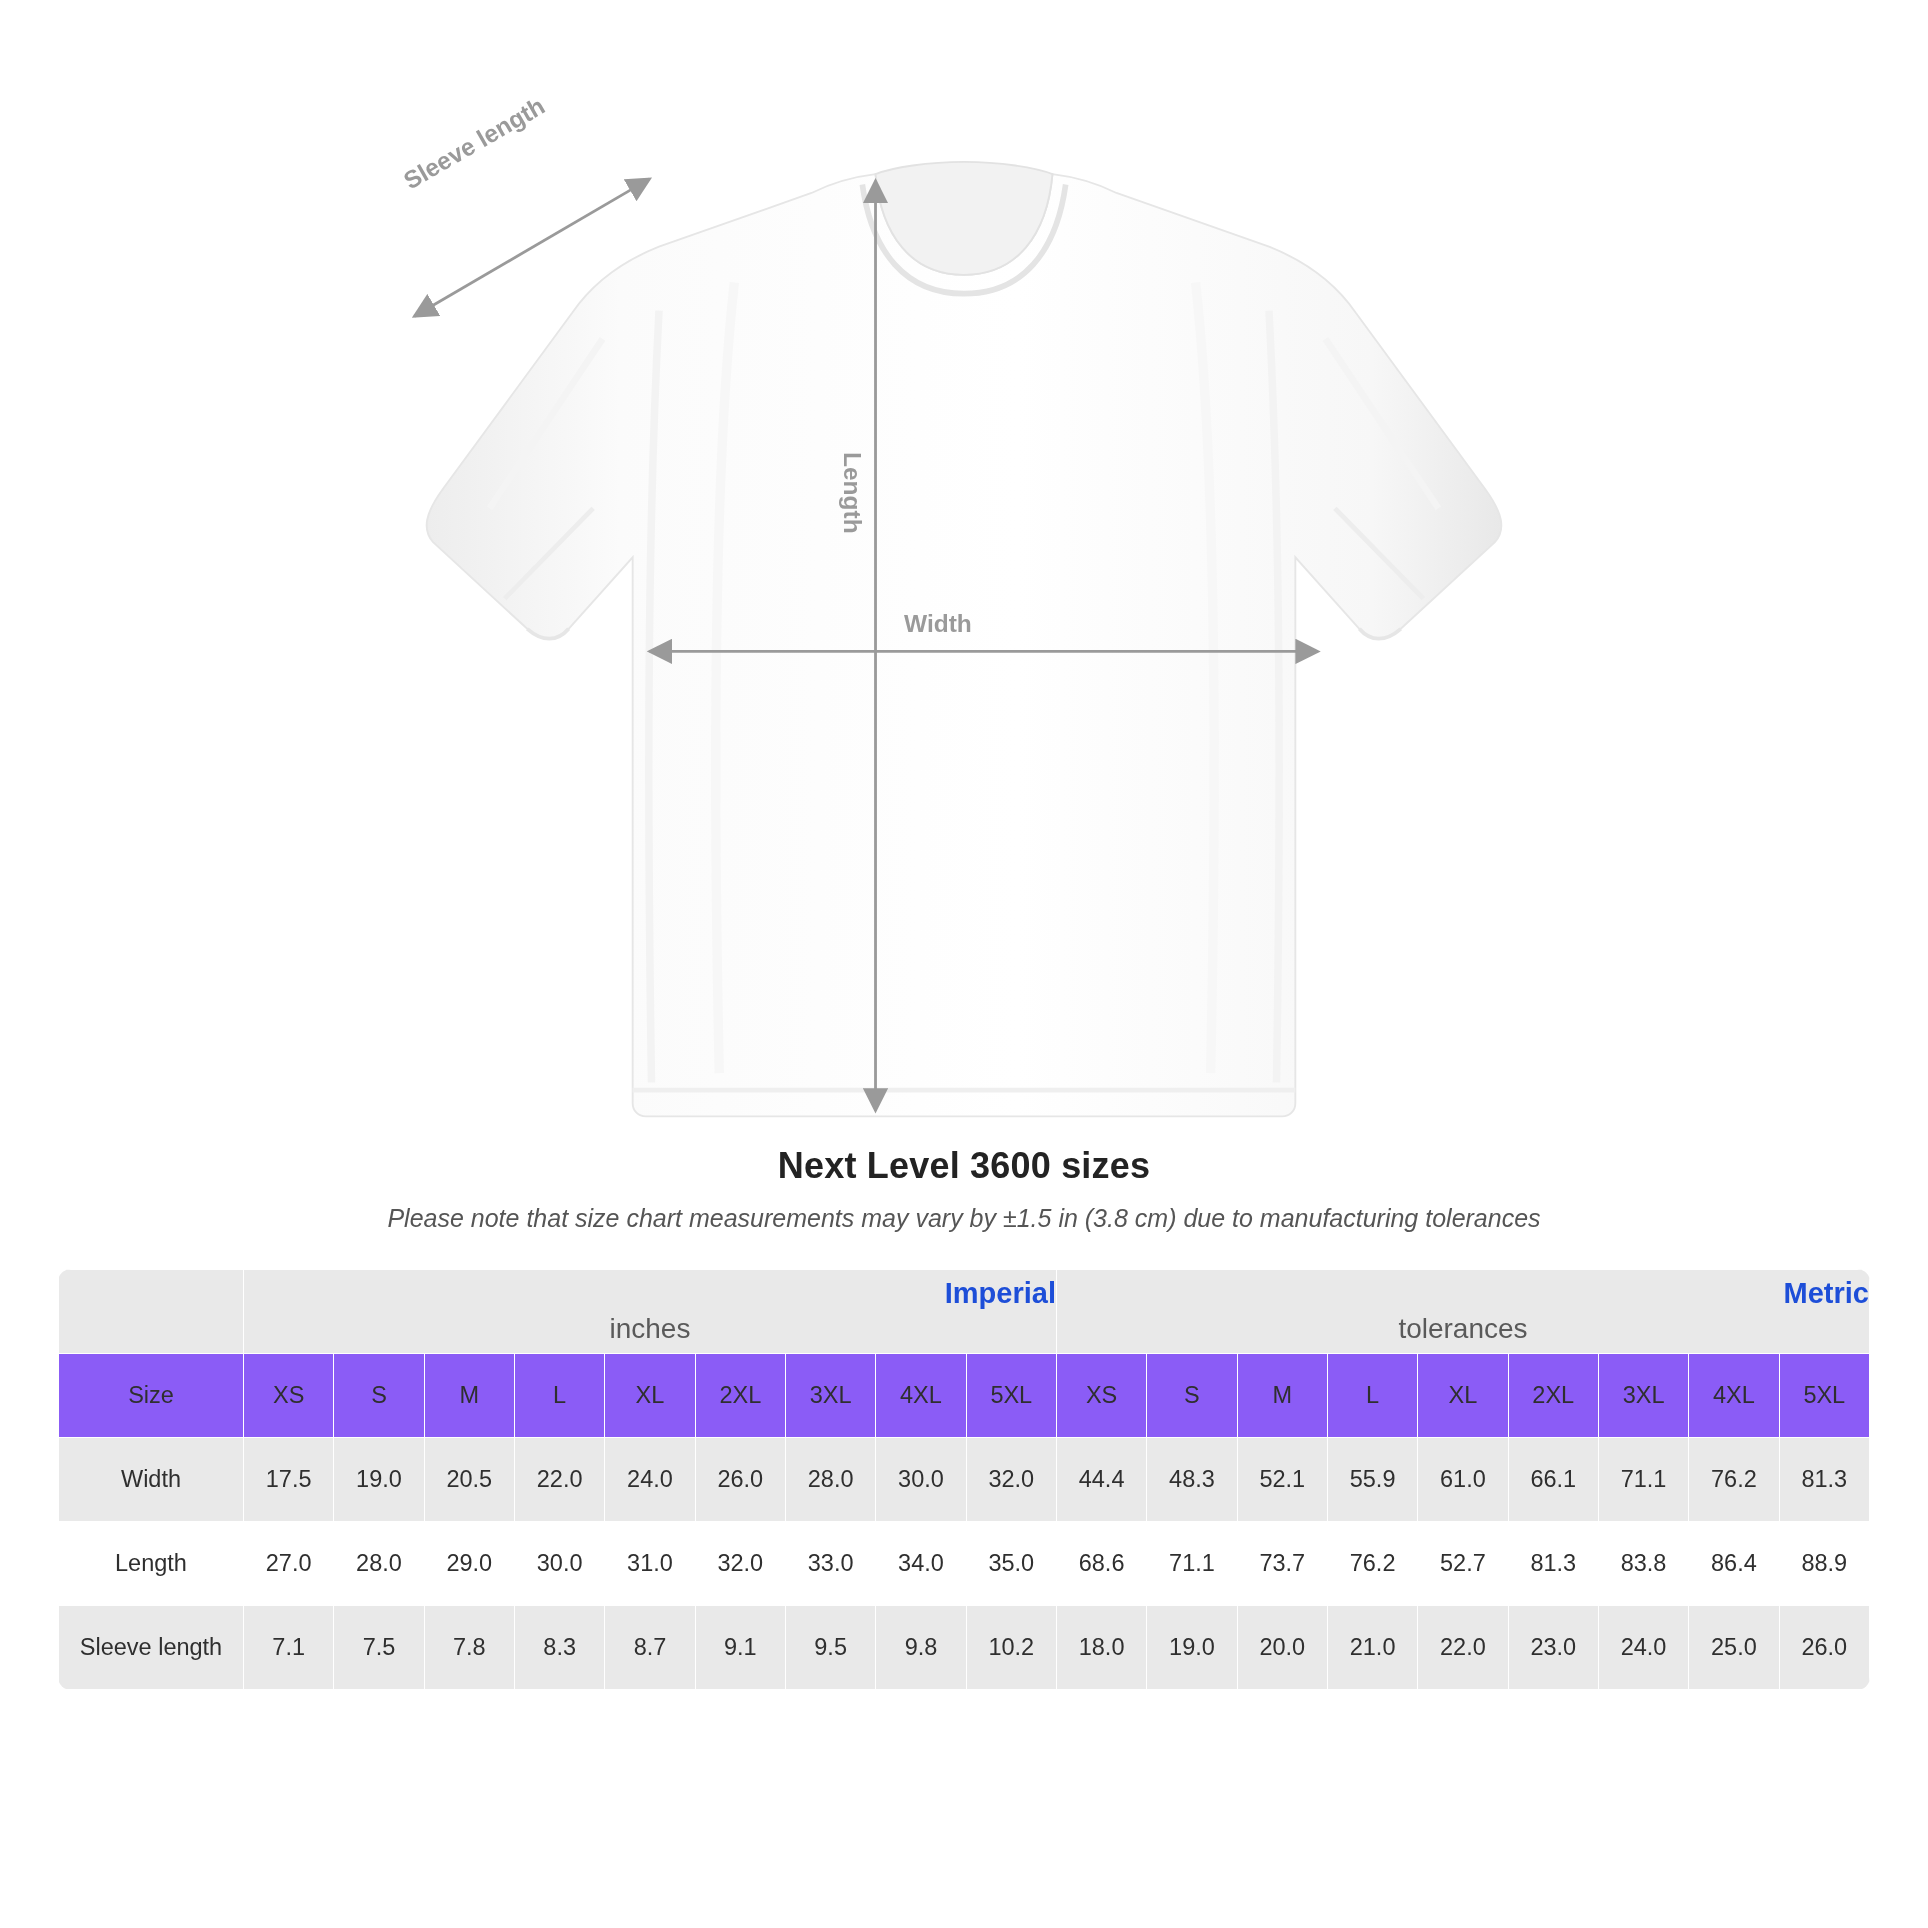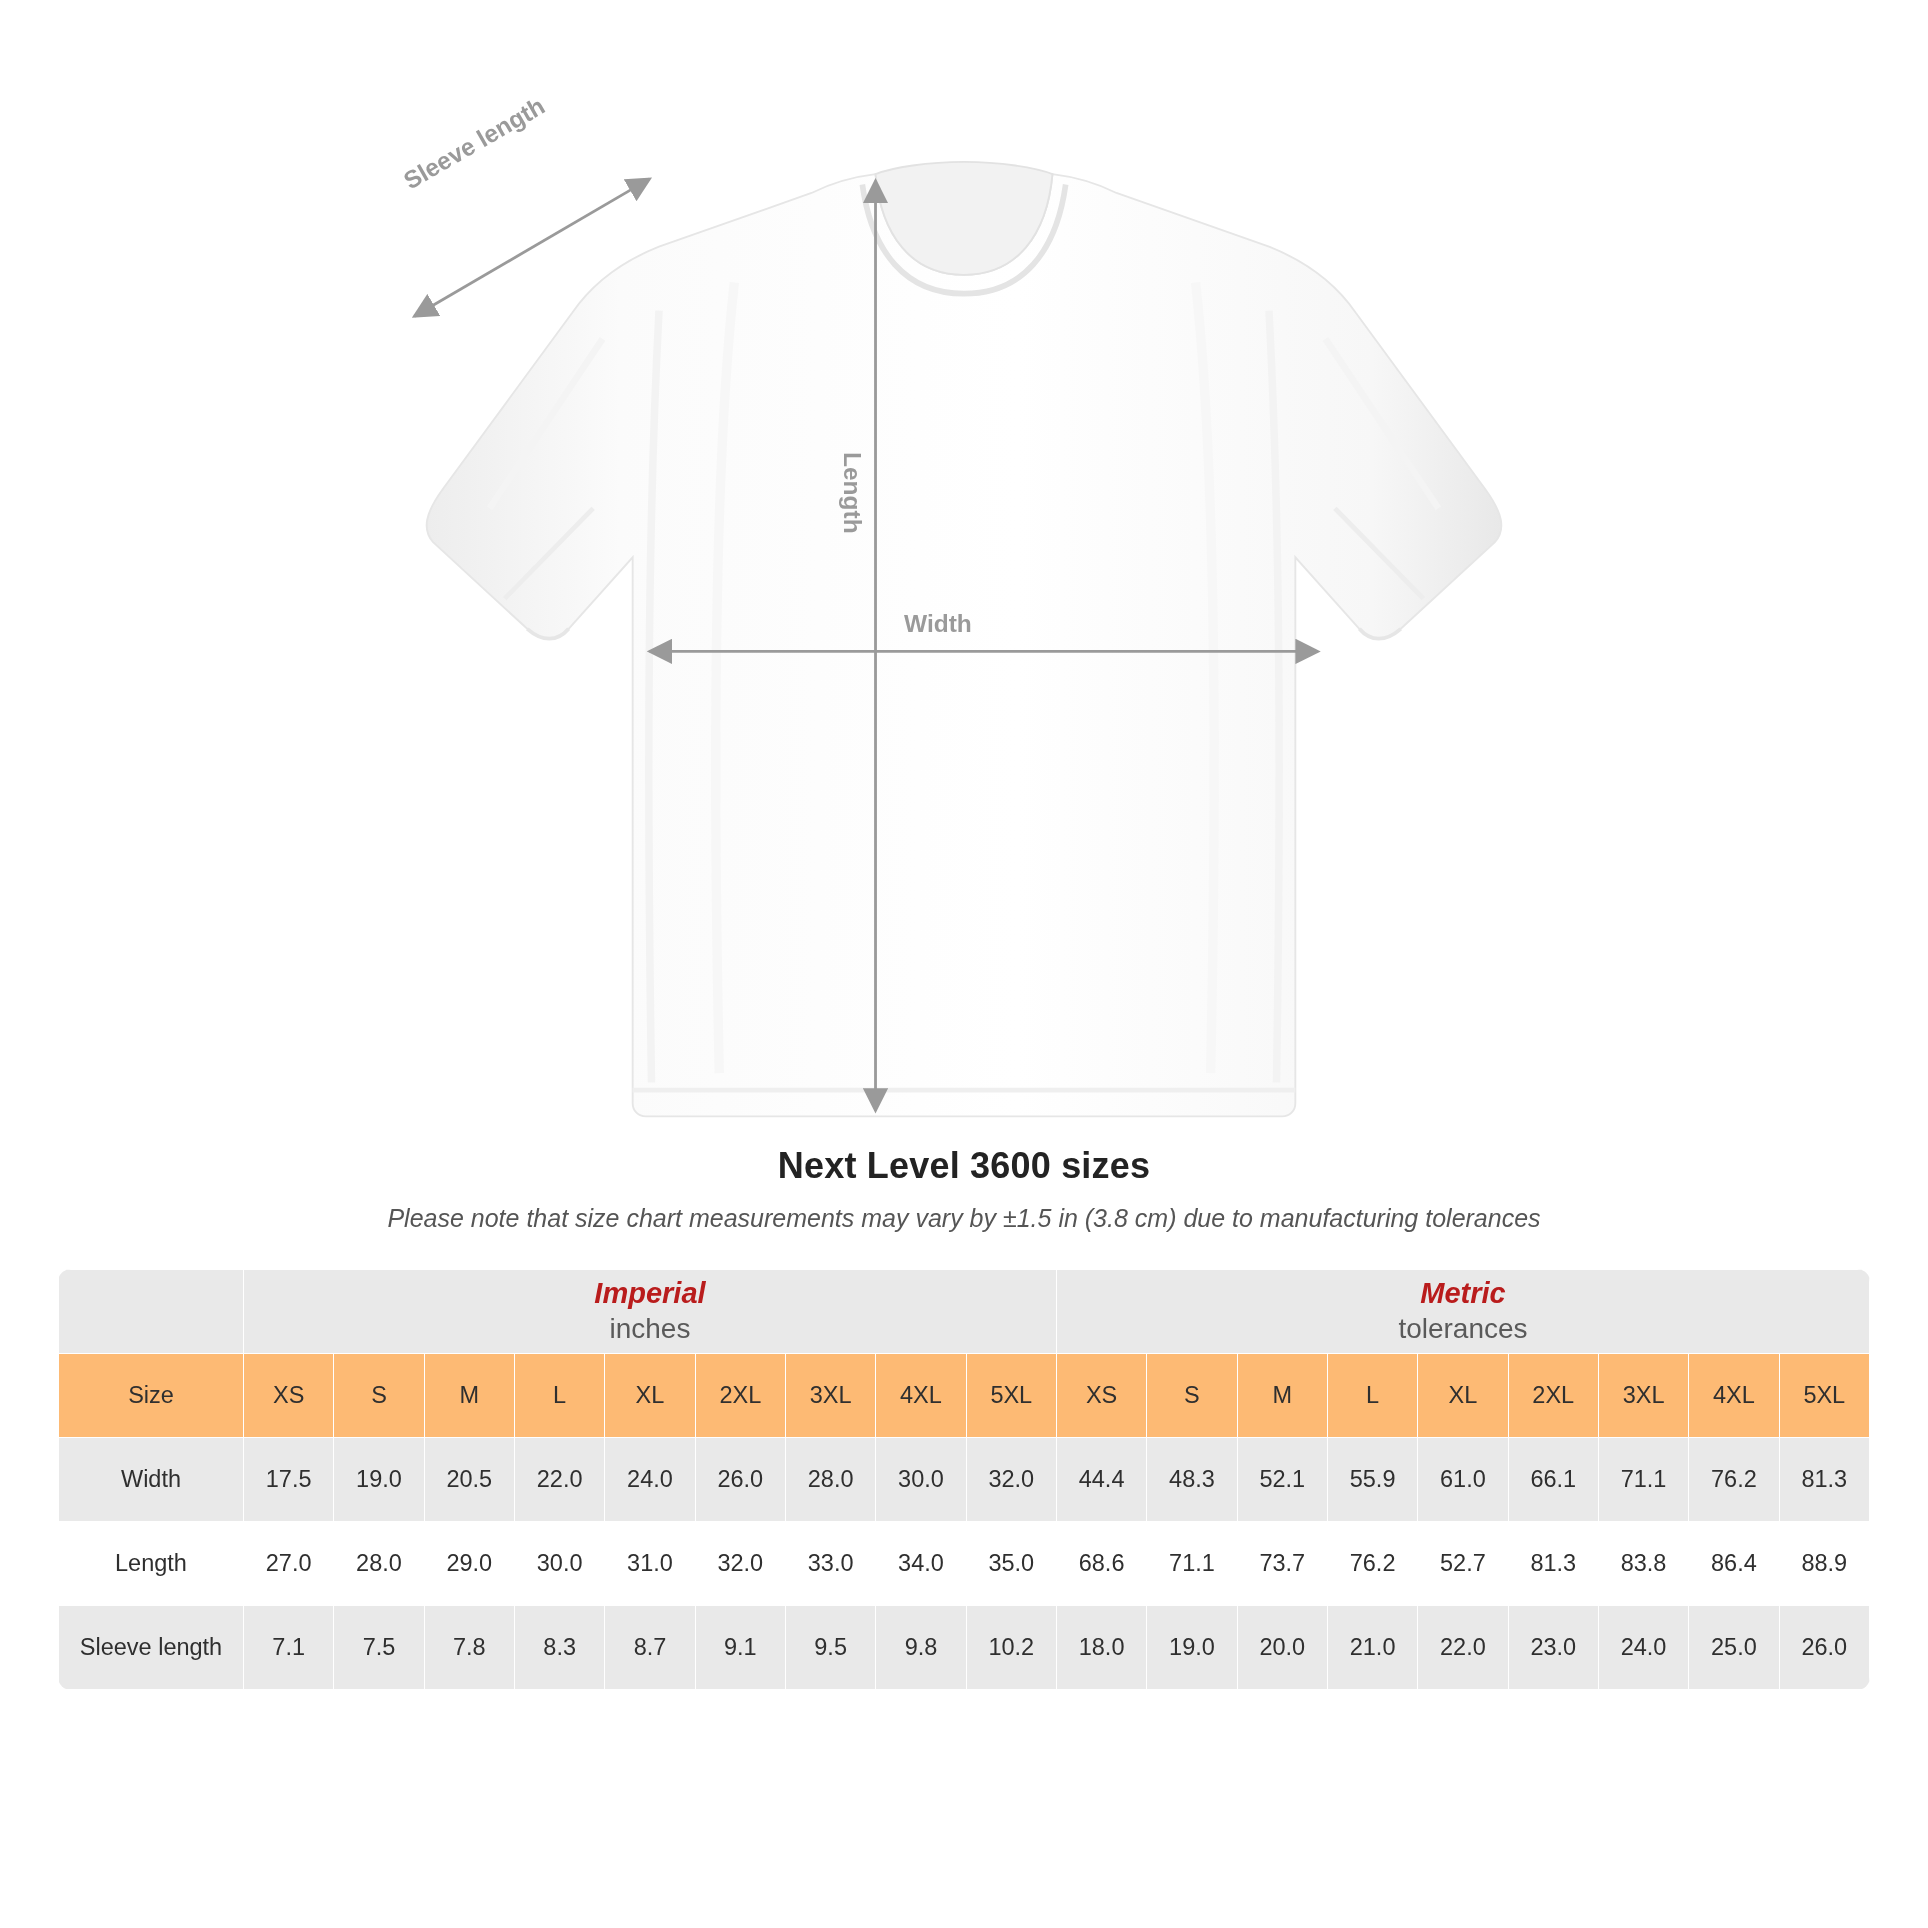--- a/index.html
+++ b/index.html
@@ -73,35 +73,35 @@
     font-weight: normal;
   }
   
   .unit-head td {
     background: #e9e9e9;
     height: 121px;
   }
   .unit-name {
     font-size: 29px;
     font-weight: bold;
-    font-style: italic;
-    color: #b91c1c;
+    color: #1d4ed8;
     line-height: 1.25;
+    text-align: right;
   }
   .unit-sub {
     font-size: 28px;
     color: #5a5a5a;
     line-height: 1.3;
   }
   .corner-cell {
     background: #e9e9e9 !important;
   }
   
   .size-head td {
-    background: #fdba74;
+    background: #8b5cf6;
     font-weight: bold;
     font-size: 24.5px;
     color: #3a3a3a;
     height: 87px;
   }
   .row-label {
     font-weight: bold;
     font-size: 24.5px;
     color: #3a3a3a;
   }

